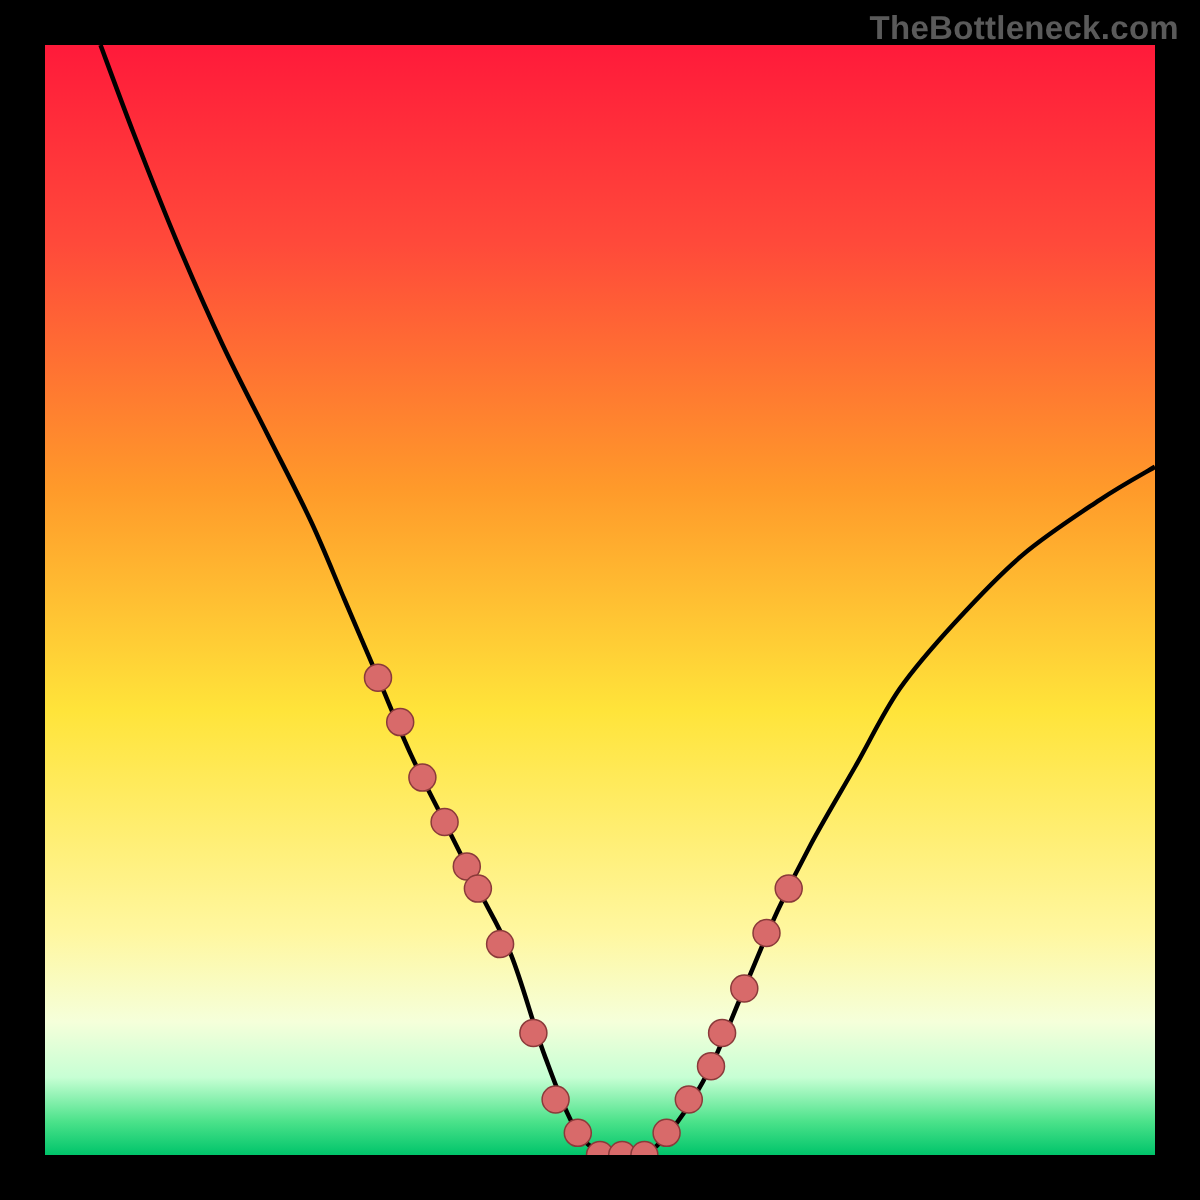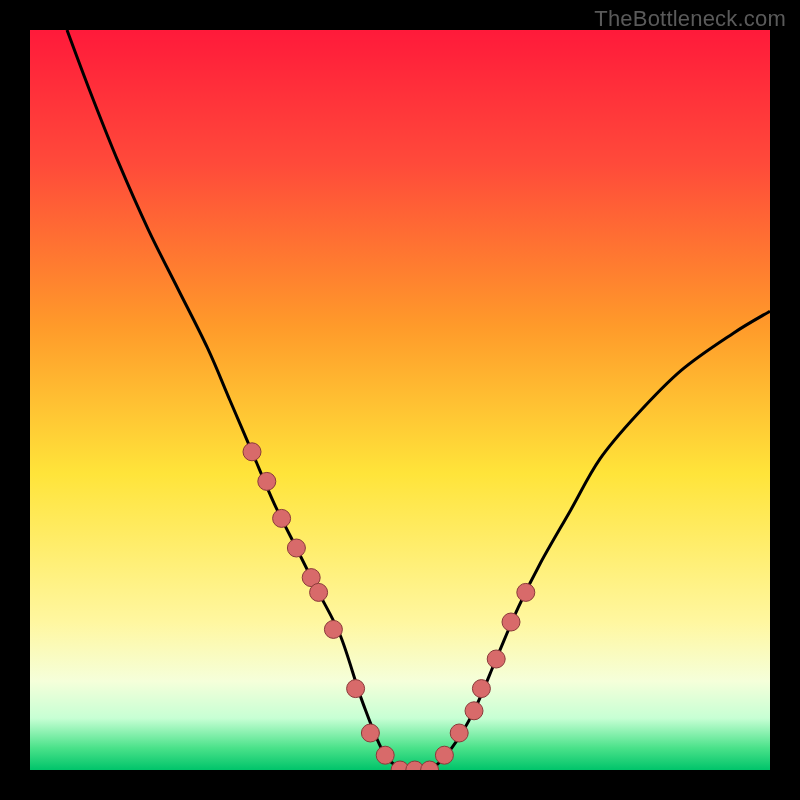--- a/index.html
+++ b/index.html
@@ -21,21 +21,21 @@
     left: 30px;
     top: 30px;
     width: 740px;
     height: 740px;
   }
   .watermark {
     position: absolute;
     top: 6px;
     right: 14px;
     font-size: 22px;
-    font-weight: 400;
+    font-weight: 700;
     color: #5a5a5a;
     letter-spacing: 0.2px;
     margin-left: 36px;
   }
   svg { display: block; }
 </style>
 </head>
 <body>
 
 <div class="frame">

